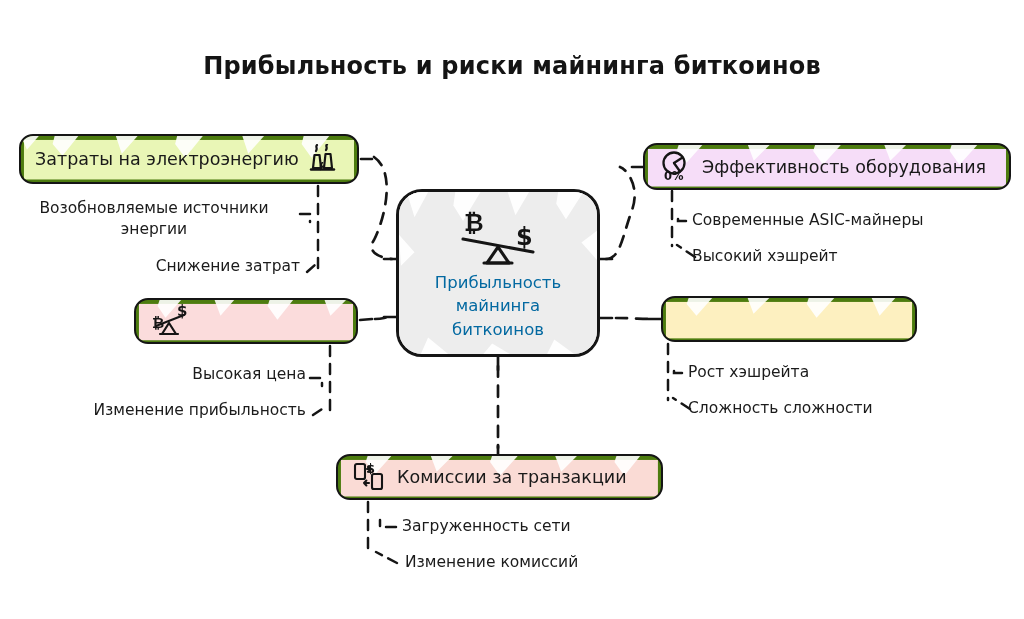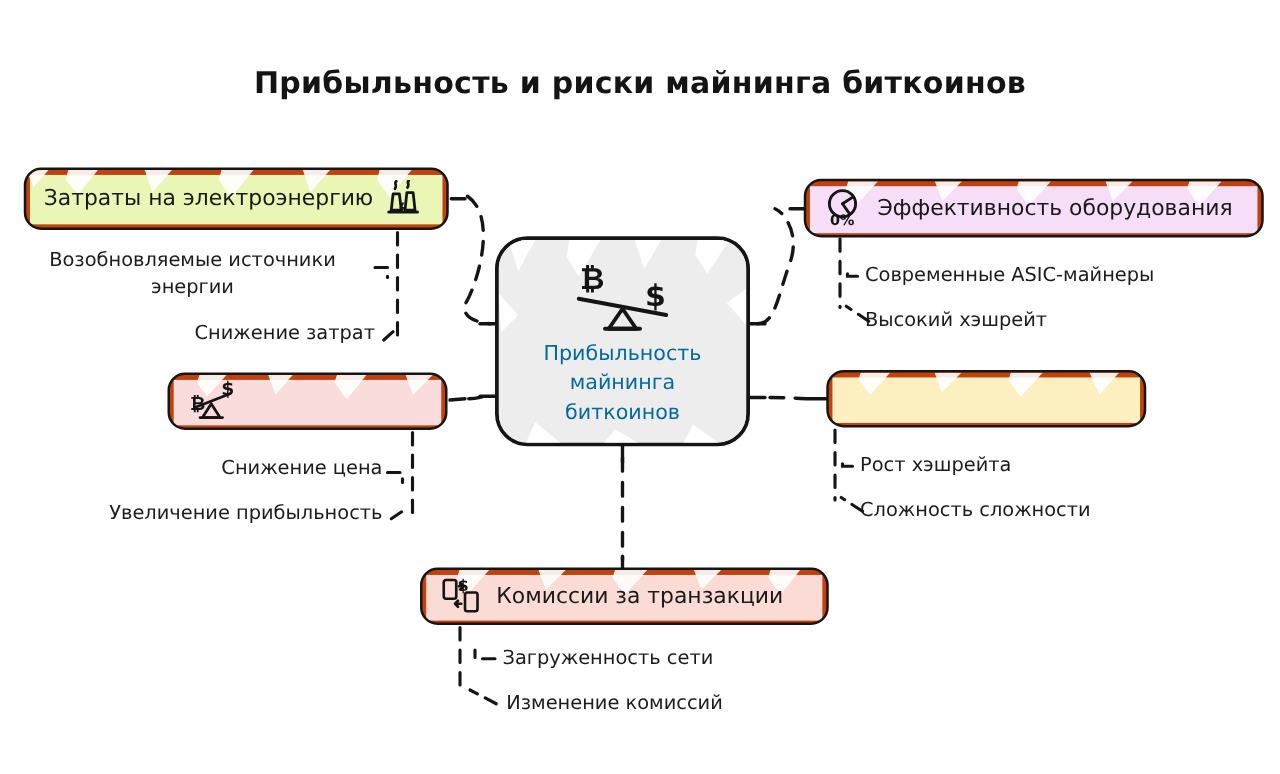--- a/index.html
+++ b/index.html
@@ -26,21 +26,21 @@
   #wires { position:absolute; left:0; top:0; width:1024px; height:619px; }
 
   
   .node {
     position:absolute;
     border:2.6px solid #151515;
     border-radius:14px;
     display:flex; align-items:center;
     gap:9px;
     padding:0 14px;
-    background:#c2410c;
+    background:#4d7c0f;
     overflow:hidden;
   }
   .node .hl {
     position:absolute; left:0; top:0; right:0; bottom:0;
     z-index:0;
   }
   .node .inner {
     position:relative; z-index:2;
     display:flex; align-items:center; gap:9px;
     width:100%;
@@ -282,22 +282,22 @@
         <polygon points="86,0 108,0 92,16"></polygon>
         <polygon points="148,0 174,0 156,20 146,6"></polygon>
         <polygon points="212,0 236,0 220,18"></polygon>
       </g>
     </svg>
   </div>
 
   <div class="sub wrap" style="left:12px; top:198px; width:284px; text-align:center;">Возобновляемые источники энергии</div>
   <div class="sub right-al" style="left:60px; top:256px; width:240px;">Снижение затрат</div>
 
-  <div class="sub right-al" style="left:60px; top:364px; width:246px;">Снижение цена</div>
-  <div class="sub right-al" style="left:8px; top:400px; width:298px;">Увеличение прибыльность</div>
+  <div class="sub right-al" style="left:60px; top:364px; width:246px;">Высокая цена</div>
+  <div class="sub right-al" style="left:8px; top:400px; width:298px;">Изменение прибыльность</div>
 
   <div class="sub" style="left:402px; top:516px;">Загруженность сети</div>
   <div class="sub" style="left:405px; top:552px;">Изменение комиссий</div>
 
   <div class="sub" style="left:692px; top:210px;">Современные ASIC-майнеры</div>
   <div class="sub" style="left:692px; top:246px;">Высокий хэшрейт</div>
 
   <div class="sub" style="left:688px; top:362px;">Рост хэшрейта</div>
   <div class="sub" style="left:688px; top:398px;">Сложность сложности</div>
 

